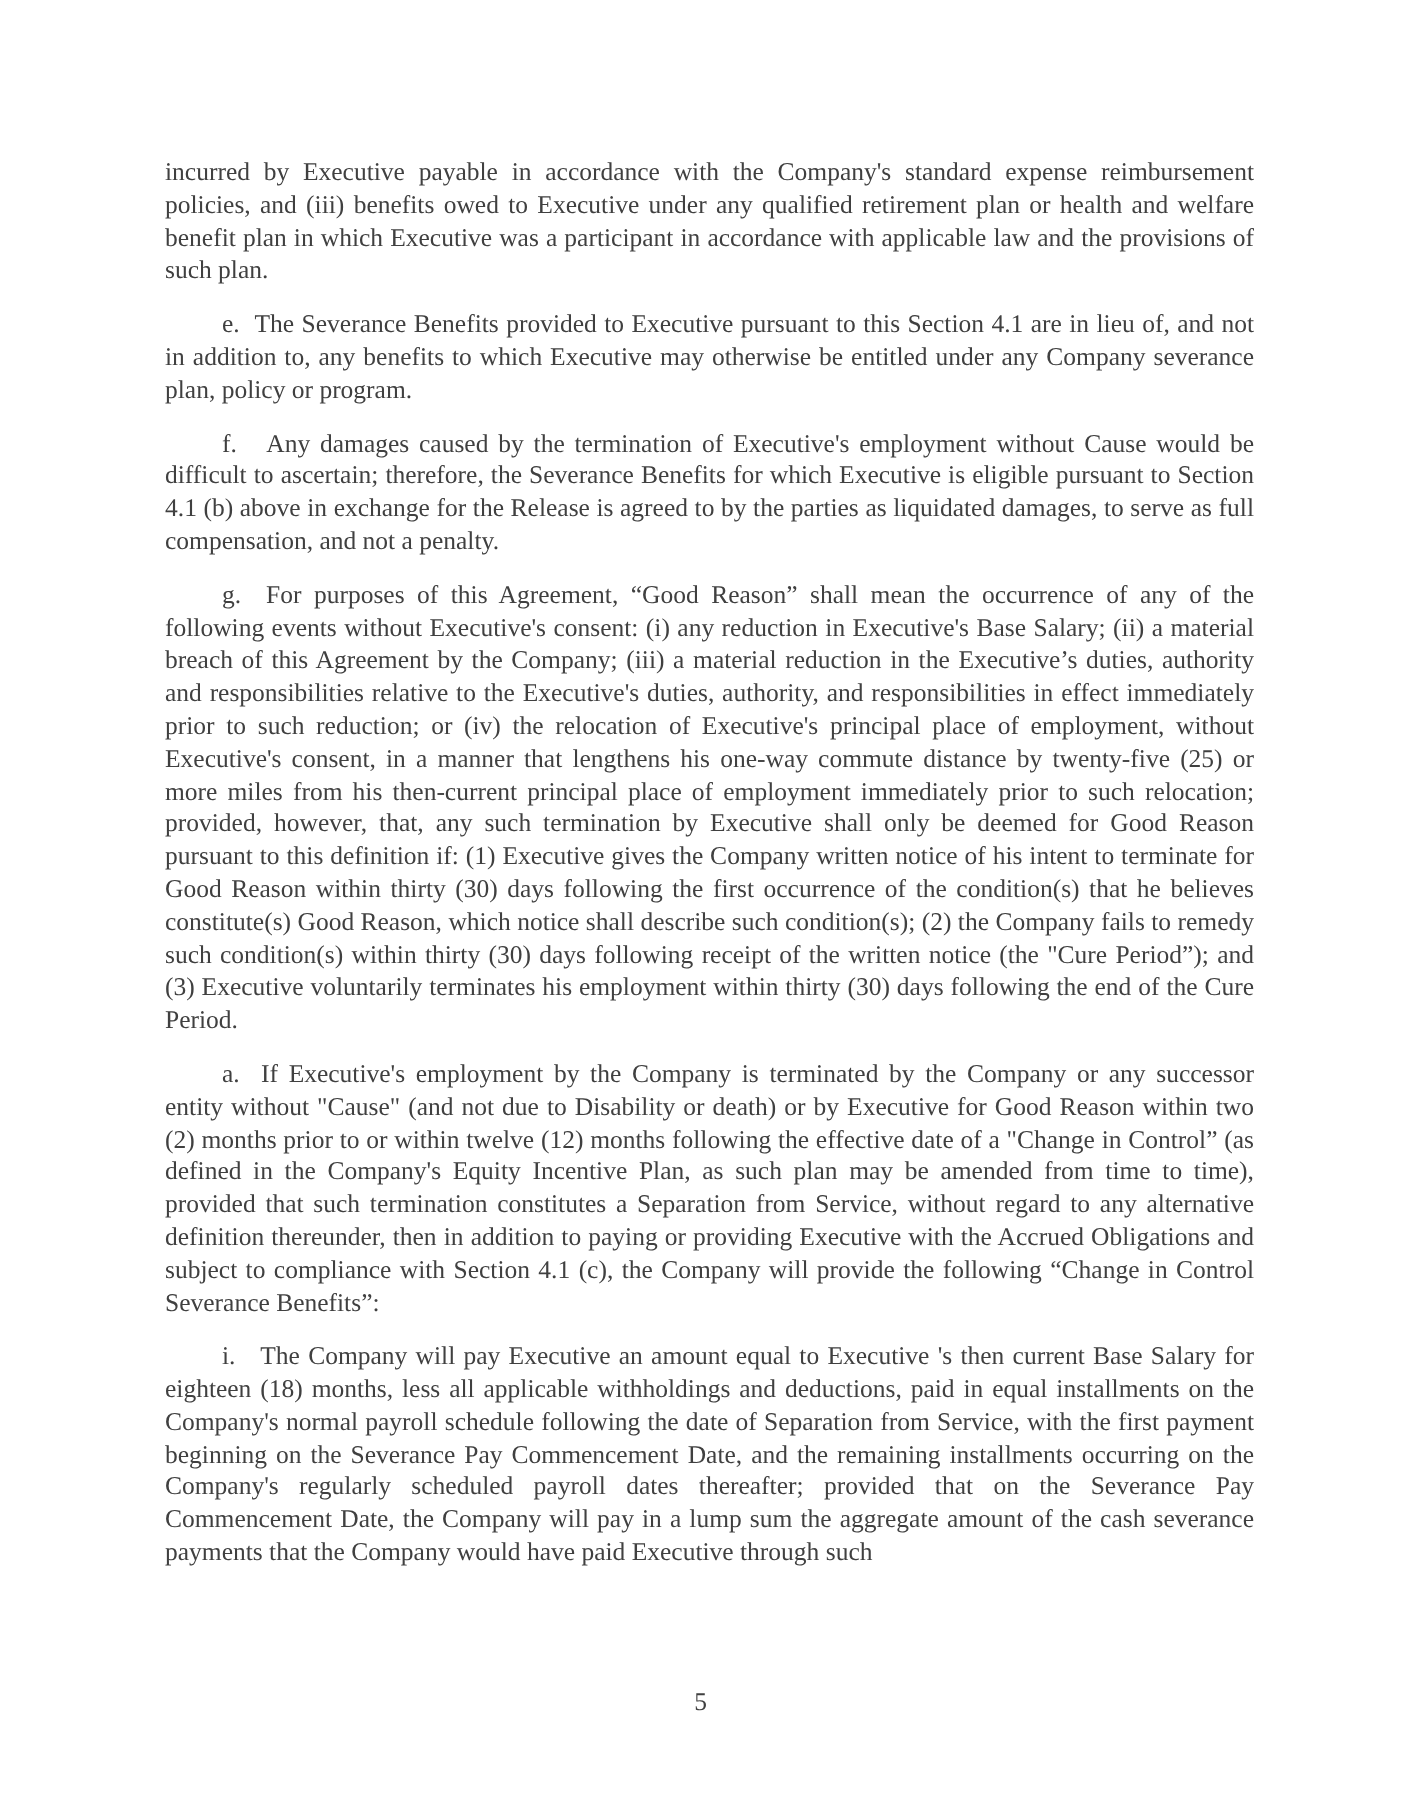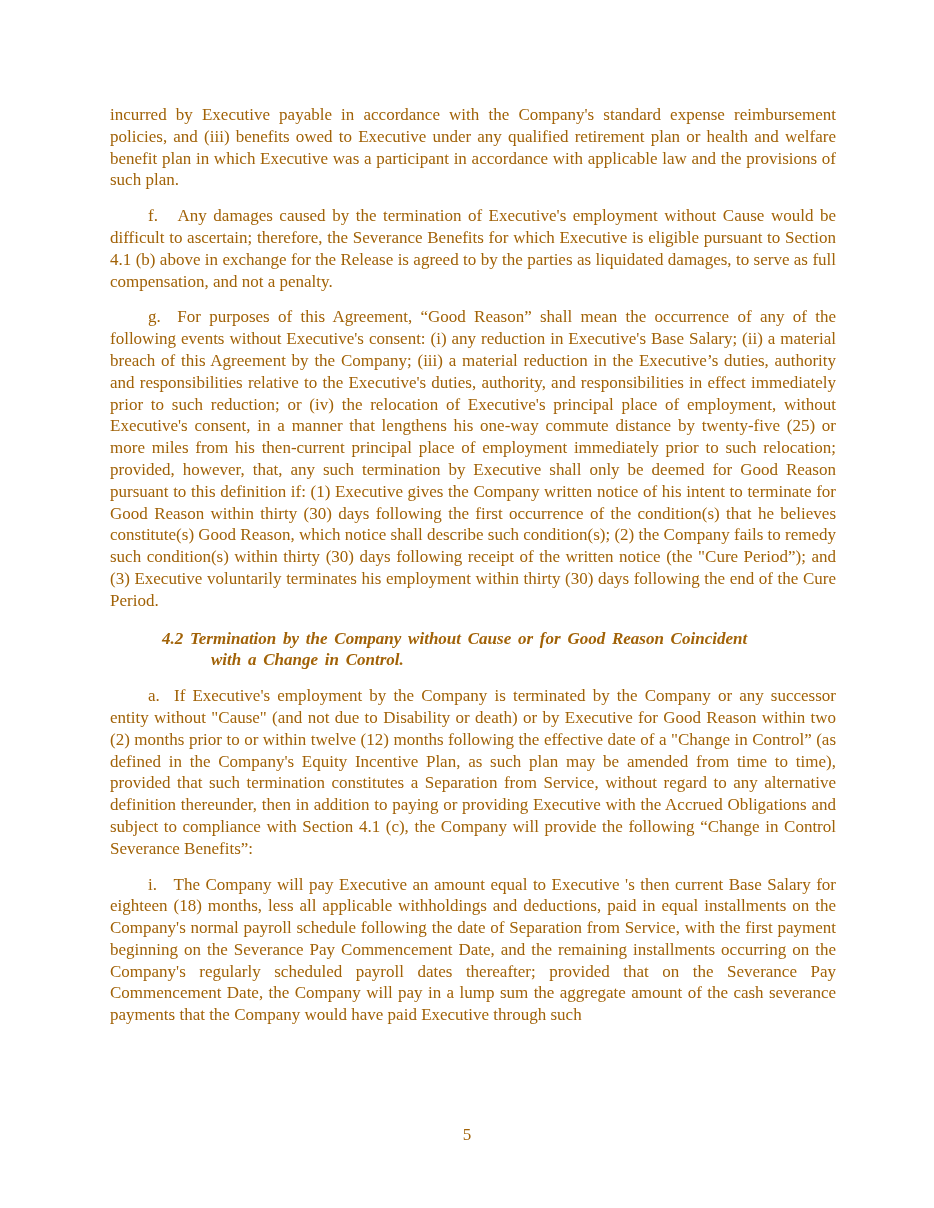--- a/index.html
+++ b/index.html
@@ -2,21 +2,21 @@
 <html><head>
 <meta charset="utf-8">
 <style>
   html, body { margin: 0; padding: 0; background: #ffffff; }
   .page {
     position: relative;
     width: 934px;
     height: 1208px;
     background: #ffffff;
     font-family: "Liberation Serif", "DejaVu Serif", serif;
-    color: #a16207;
+    color: #404040;
     overflow: hidden;
   }
   .doc-body {
     position: absolute;
     left: 110px;
     top: 104px;
     width: 726px;
   }
   .doc-body p {
     margin: 0 0 14px 0;
@@ -47,22 +47,22 @@
     font-size: 17px;
     line-height: 21.8px;
   }
 </style>
 </head>
 <body>
 
 <div class="page">
   <div class="doc-body">
       <p class=""><span>incurred by Executive payable in accordance with the Company's standard expense reimbursement policies, and (iii) benefits owed to Executive under any qualified retirement plan or health and welfare benefit plan in which Executive was a participant in accordance with applicable law and the provisions of such plan.</span></p>
+      <p class="indent"><span>e.&nbsp;&nbsp;The Severance Benefits provided to Executive pursuant to this Section 4.1 are in lieu of, and not in addition to, any benefits to which Executive may otherwise be entitled under any Company severance plan, policy or program.</span></p>
       <p class="indent"><span>f.&nbsp;&nbsp;&nbsp;Any damages caused by the termination of Executive's employment without Cause would be difficult to ascertain; therefore, the Severance Benefits for which Executive is eligible pursuant to Section 4.1 (b) above in exchange for the Release is agreed to by the parties as liquidated damages, to serve as full compensation, and not a penalty.</span></p>
       <p class="indent"><span>g.&nbsp;&nbsp;For purposes of this Agreement, “</span><span class="u">Good Reason</span><span>” shall mean the occurrence of any of the following events without Executive's consent: (i) any reduction in Executive's Base Salary; (ii) a material breach of this Agreement by the Company; (iii) a material reduction in the Executive’s duties, authority and responsibilities relative to the Executive's duties, authority, and responsibilities in effect immediately prior to such reduction; or (iv) the relocation of Executive's principal place of employment, without Executive's consent, in a manner that lengthens his one-way commute distance by twenty-five (25) or more miles from his then-current principal place of employment immediately prior to such relocation; provided, however, that, any such termination by Executive shall only be deemed for Good Reason pursuant to this definition if: (1) Executive gives the Company written notice of his intent to terminate for Good Reason within thirty (30) days following the first occurrence of the condition(s) that he believes constitute(s) Good Reason, which notice shall describe such condition(s); (2) the Company fails to remedy such condition(s) within thirty (30) days following receipt of the written notice (the "</span><span class="u">Cure Period</span><span>”); and (3) Executive voluntarily terminates his employment within thirty (30) days following the end of the Cure Period.</span></p>
-      <h3 class="heading"><span class="nowrap">4.2 Termination by the Company without Cause or for Good Reason Coincident</span><br><span>with a Change in Control.</span></h3>
       <p class="indent"><span>a.&nbsp;&nbsp;If Executive's employment by the Company is terminated by the Company or any successor entity without "</span><span class="u">Cause</span><span>" (and not due to Disability or death) or by Executive for Good Reason within two (2) months prior to or within twelve (12) months following the effective date of a "</span><span class="u">Change in Control</span><span>” (as defined in the Company's Equity Incentive Plan, as such plan may be amended from time to time), provided that such termination constitutes a Separation from Service, without regard to any alternative definition thereunder, then in addition to paying or providing Executive with the Accrued Obligations and subject to compliance with Section 4.1 (c), the Company will provide the following “</span><span class="u">Change in Control Severance Benefits</span><span>”:</span></p>
       <p class="indent"><span>i.&nbsp;&nbsp;&nbsp;The Company will pay Executive an amount equal to Executive 's then current Base Salary for eighteen (18) months, less all applicable withholdings and deductions, paid in equal installments on the Company's normal payroll schedule following the date of Separation from Service, with the first payment beginning on the Severance Pay Commencement Date, and the remaining installments occurring on the Company's regularly scheduled payroll dates thereafter; provided that on the Severance Pay Commencement Date, the Company will pay in a lump sum the aggregate amount of the cash severance payments that the Company would have paid Executive through such</span></p>
     </div>
   <div class="page-footer">
     <span>5</span>
   </div>
 </div>
 
 </body></html>

